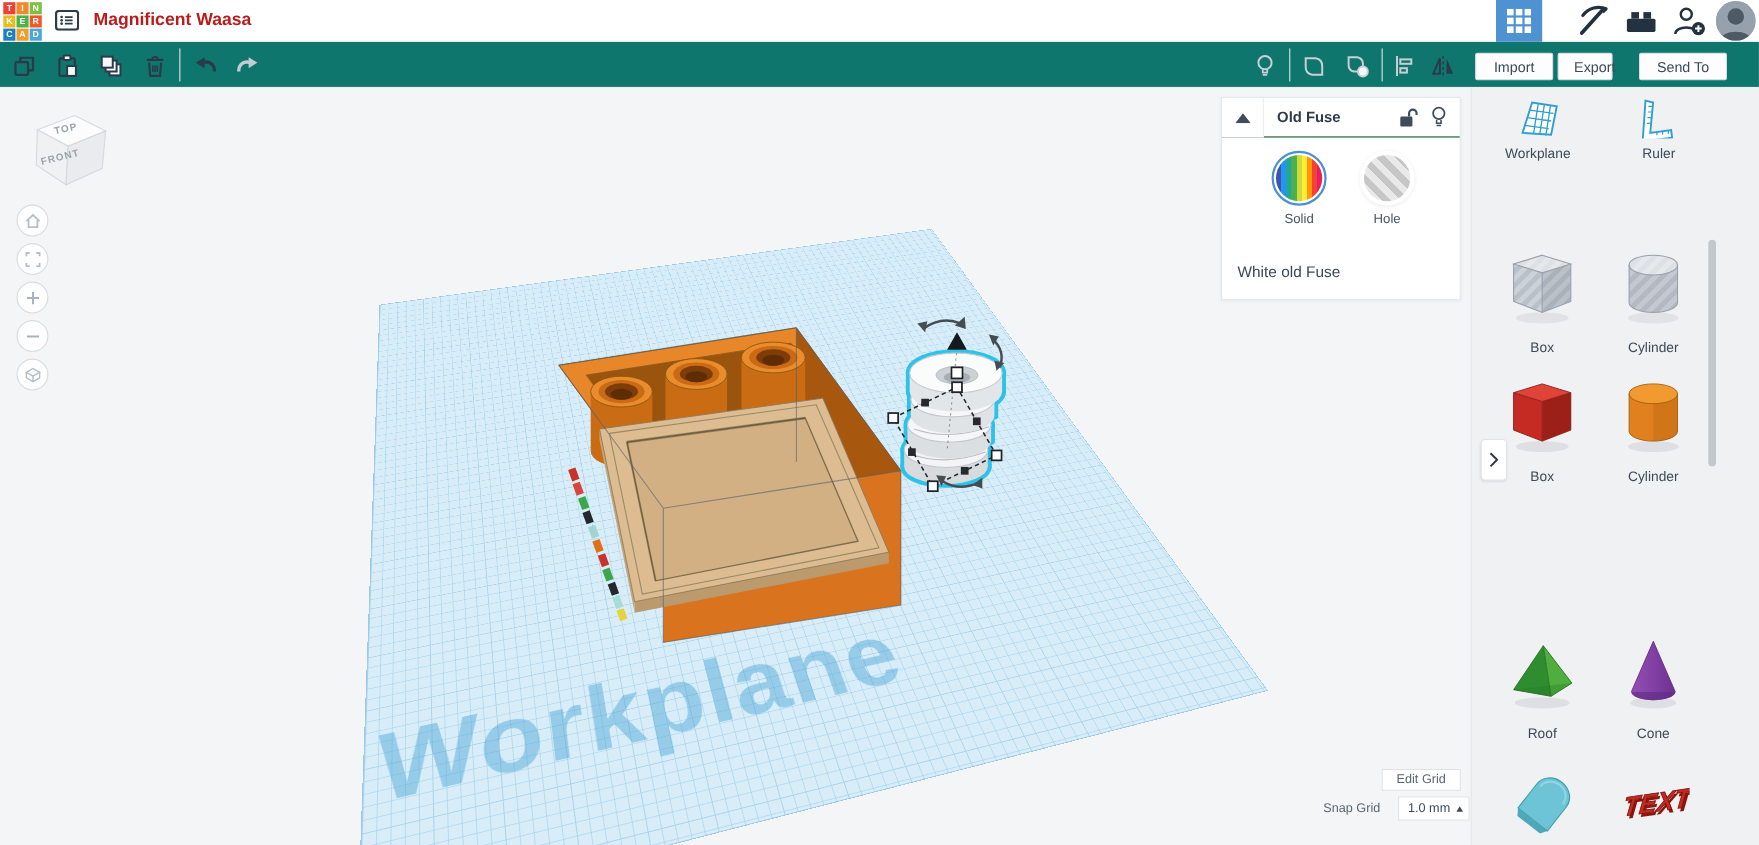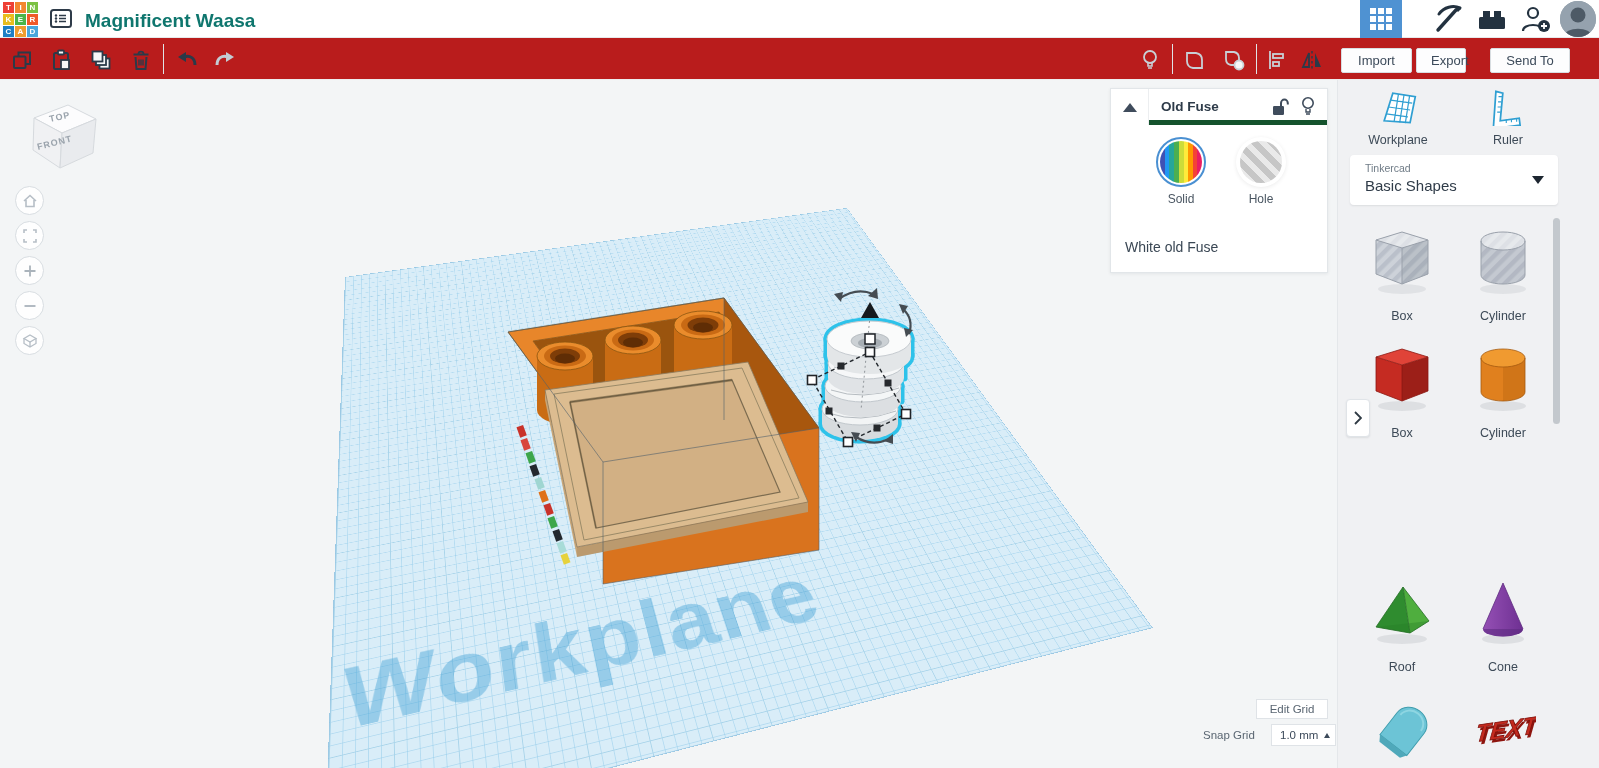--- a/index.html
+++ b/index.html
@@ -8,27 +8,27 @@
   .app { position:relative; width:1599px; height:768px; }
 
   
   .topbar { position:absolute; left:0; top:0; width:1599px; height:38px; background:#ffffff; border-bottom:1px solid #e7e9eb; z-index:40; }
   .logo { position:absolute; left:3px; top:2px; width:35px; height:35px; display:grid; grid-template-columns:repeat(3,11px); grid-template-rows:repeat(3,11px); gap:1px; cursor:pointer; }
   .logo span { display:flex; align-items:center; justify-content:center; color:#fff; font-size:8px; font-weight:bold; }
   .lg0{background:#ee4035}.lg1{background:#f3872f}.lg2{background:#7ac143}
   .lg3{background:#e9bd1e}.lg4{background:#4bb54a}.lg5{background:#f05a28}
   .lg6{background:#1f7fc4}.lg7{background:#f09d2e}.lg8{background:#4aa7dc}
   .docprops { position:absolute; left:49px; top:9px; width:24px; height:21px; background:#fff; border:none; cursor:pointer; }
-  .apptitle { position:absolute; left:85px; top:10px; font-size:19px; font-weight:bold; color:#0f766e; }
+  .apptitle { position:absolute; left:85px; top:10px; font-size:16px; font-weight:bold; color:#b91c1c; }
   .top-ico { position:absolute; top:0; width:40px; height:38px; display:flex; align-items:center; justify-content:center; background:transparent; border:none; cursor:pointer; }
   .grid-btn { background:#4f92d2; width:42px; }
   .avatar { position:absolute; left:1560px; top:1px; width:36px; height:36px; border-radius:50%; overflow:hidden; cursor:pointer; border:none; padding:0; background:#93a0ac; }
 
   
-  .toolbar { position:absolute; left:0; top:38px; width:1599px; height:42px; background:#b91c1c; border-bottom:1px solid #ededee; z-index:39; }
+  .toolbar { position:absolute; left:0; top:38px; width:1599px; height:42px; background:#0f766e; border-bottom:1px solid #ededee; z-index:39; }
   .tbi { position:absolute; top:10px; width:24px; height:24px; background:transparent; border:none; padding:0; cursor:pointer; }
   .tb-div { position:absolute; top:6px; width:1px; height:30px; background:#e0e3e6; }
   .tb-btn { position:absolute; top:10px; height:25px; padding:0 14px; background:#fdfdfe; border:1px solid #d8dde1; border-radius:2px; font-size:13px; color:#3c4a5a; font-family:"Liberation Sans",sans-serif; cursor:pointer; }
 
   
   .canvas { position:absolute; left:0; top:80px; width:1337px; height:688px; background:#f3f5f6; overflow:hidden; }
   .plane { position:absolute; left:0; top:0; width:1000px; height:1000px; transform-origin:0 0;
     background-color:#d9edf8;
     background-image:
       linear-gradient(#a9d4ea 1.4px, transparent 1.4px),
@@ -38,21 +38,21 @@
     background-size:70px 70px,70px 70px,14px 14px,14px 14px;
     border:1px solid rgba(130,185,220,.7); }
   .wm { position:absolute; left:14px; top:778px; font-size:112px; font-weight:bold; letter-spacing:2px; color:rgba(70,165,215,.45); white-space:nowrap; }
   .scene { position:absolute; left:0; top:0; width:1337px; height:688px; }
   .viewcube { position:absolute; left:14px; top:8px; width:96px; height:96px; cursor:pointer; }
   .navcol { position:absolute; left:15px; top:106px; width:30px; }
   .navbtn { width:29px; height:29px; border-radius:50%; background:rgba(255,255,255,.85); border:1px solid #d7dce0; margin-bottom:6px; display:flex; align-items:center; justify-content:center; cursor:pointer; padding:0; }
 
   
   .inspector { position:absolute; left:1110px; top:8px; width:218px; height:185px; background:#fff; border:1px solid #e2e6e9; box-shadow:0 1px 3px rgba(40,50,60,.08); z-index:20; }
-  .insp-head { position:relative; height:36px; border-bottom:5px solid #14532d; }
+  .insp-head { position:relative; height:36px; border-bottom:1px solid #14532d; }
   .insp-collapse { position:absolute; left:0; top:0; width:38px; height:36px; border:none; background:#fff; border-right:1px solid #eceef0; cursor:pointer; }
   .insp-title { position:absolute; left:50px; top:10px; font-size:13.5px; font-weight:bold; color:#2e3b49; }
   .insp-lock { position:absolute; left:158px; top:8px; width:22px; height:20px; background:none; border:none; cursor:pointer; }
   .insp-bulb { position:absolute; left:186px; top:7px; width:22px; height:22px; background:none; border:none; cursor:pointer; }
   .swatch { position:absolute; top:52px; width:52px; text-align:center; cursor:pointer; }
   .sw-c { width:42px; height:42px; border-radius:50%; margin:0 auto; }
   .sw-solid { background:linear-gradient(90deg,#3f51b5 0 11%,#2196f3 0 22%,#26a69a 0 33%,#4caf50 0 45%,#cddc39 0 56%,#ffeb3b 0 67%,#ff9800 0 78%,#f44336 0 89%,#e91e63 0 100%); outline:2px solid #4a90d2; outline-offset:2px; }
   .sw-hole { background:repeating-linear-gradient(45deg,#c6c6c6 0 6px,#e9e9e9 6px 12px); box-shadow:0 0 0 4px #fff,0 1px 4px 4px rgba(0,0,0,.08); }
   .sw-label { display:block; margin-top:9px; font-size:12px; color:#4a5662; }
   .insp-name { position:absolute; left:14px; top:150px; font-size:14px; color:#3a4754; }
@@ -444,27 +444,20 @@
       <span>Workplane</span>
     </button>
     <button class="ptool" style="left:122px;">
       <svg width="42" height="38" viewBox="0 0 48 44">
         <path d="M10,4 l8,2 -3,32 22,-3 1,8 -31,4 z" fill="#ffffff" stroke="#2f9fd2" stroke-width="2"></path>
         <path d="M13,10 h4 M12.5,16 h4 M12,22 h4 M11.5,28 h4 M22,36.5 v4 M28,35.8 v4 M34,35 v4" stroke="#2f9fd2" stroke-width="1.3"></path>
       </svg>
       <span>Ruler</span>
     </button>
 
-    <button class="libdrop">
-      <span class="lib-small">Tinkercad</span>
-      <span class="lib-val">Basic Shapes</span>
-      <svg class="lib-caret" width="12" height="8" viewBox="0 0 12 8">
-        <polygon points="0,0 12,0 6,8" fill="#1d2630"></polygon>
-      </svg>
-    </button>
 
     <svg width="0" height="0" style="position:absolute;">
       <defs>
         <pattern id="stripeG" width="9" height="9" patternTransform="rotate(45)" patternUnits="userSpaceOnUse">
           <rect width="9" height="9" fill="#cdd2d9"></rect>
             <rect width="4.5" height="9" fill="#bac0ca"></rect>
         </pattern>
         <radialGradient id="sphG" cx="38%" cy="32%" r="75%">
           <stop offset="0%" stop-color="#3cb6e6"></stop>
             <stop offset="100%" stop-color="#137fb8"></stop>

